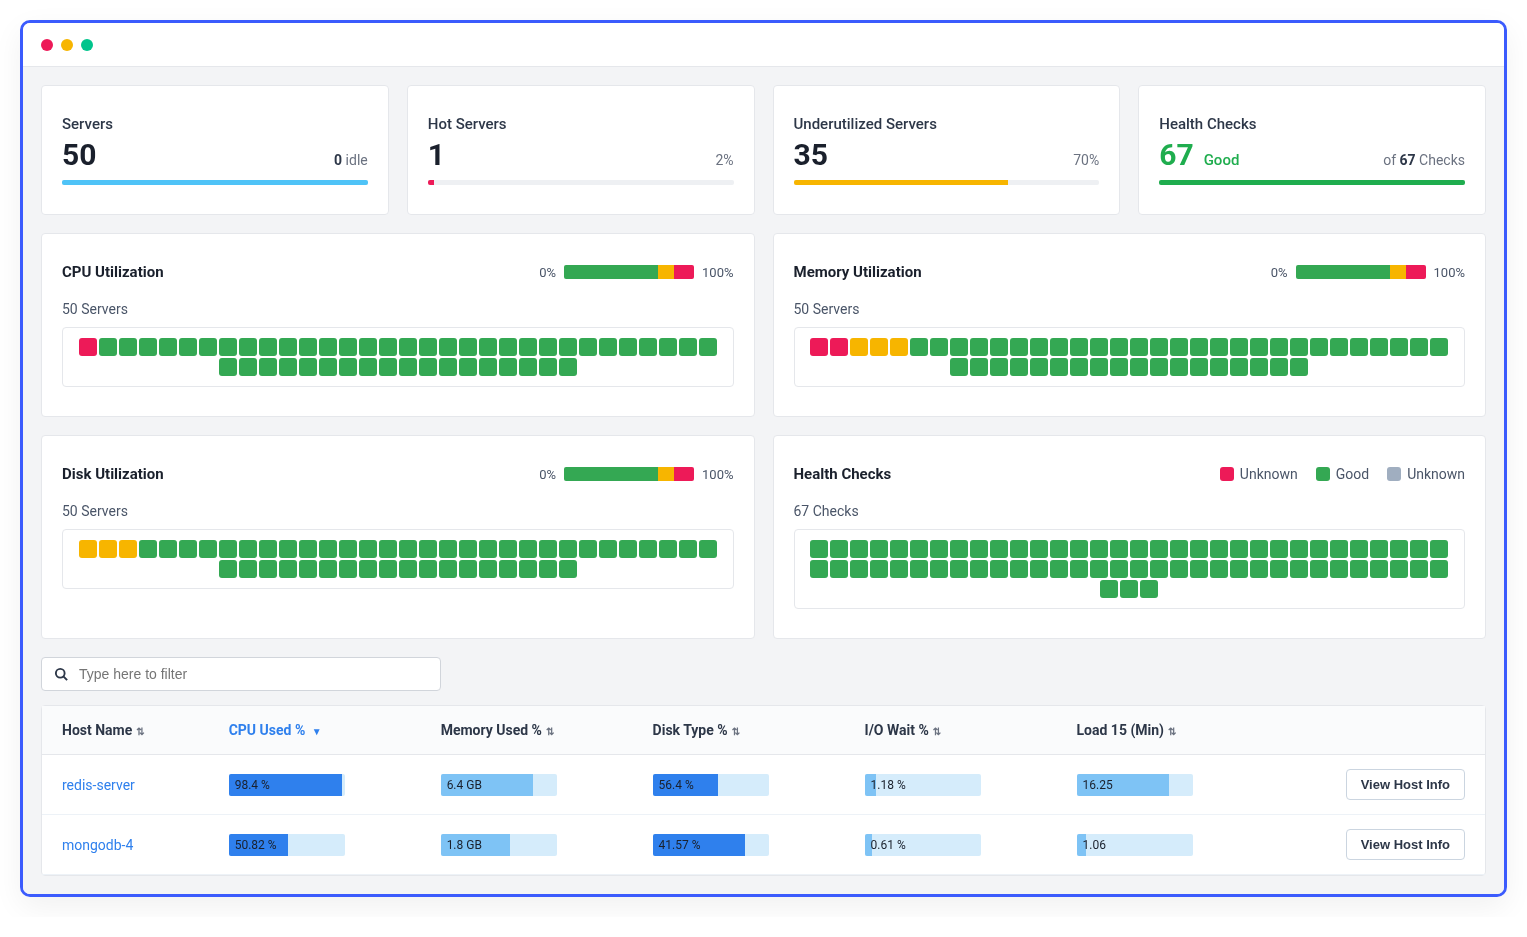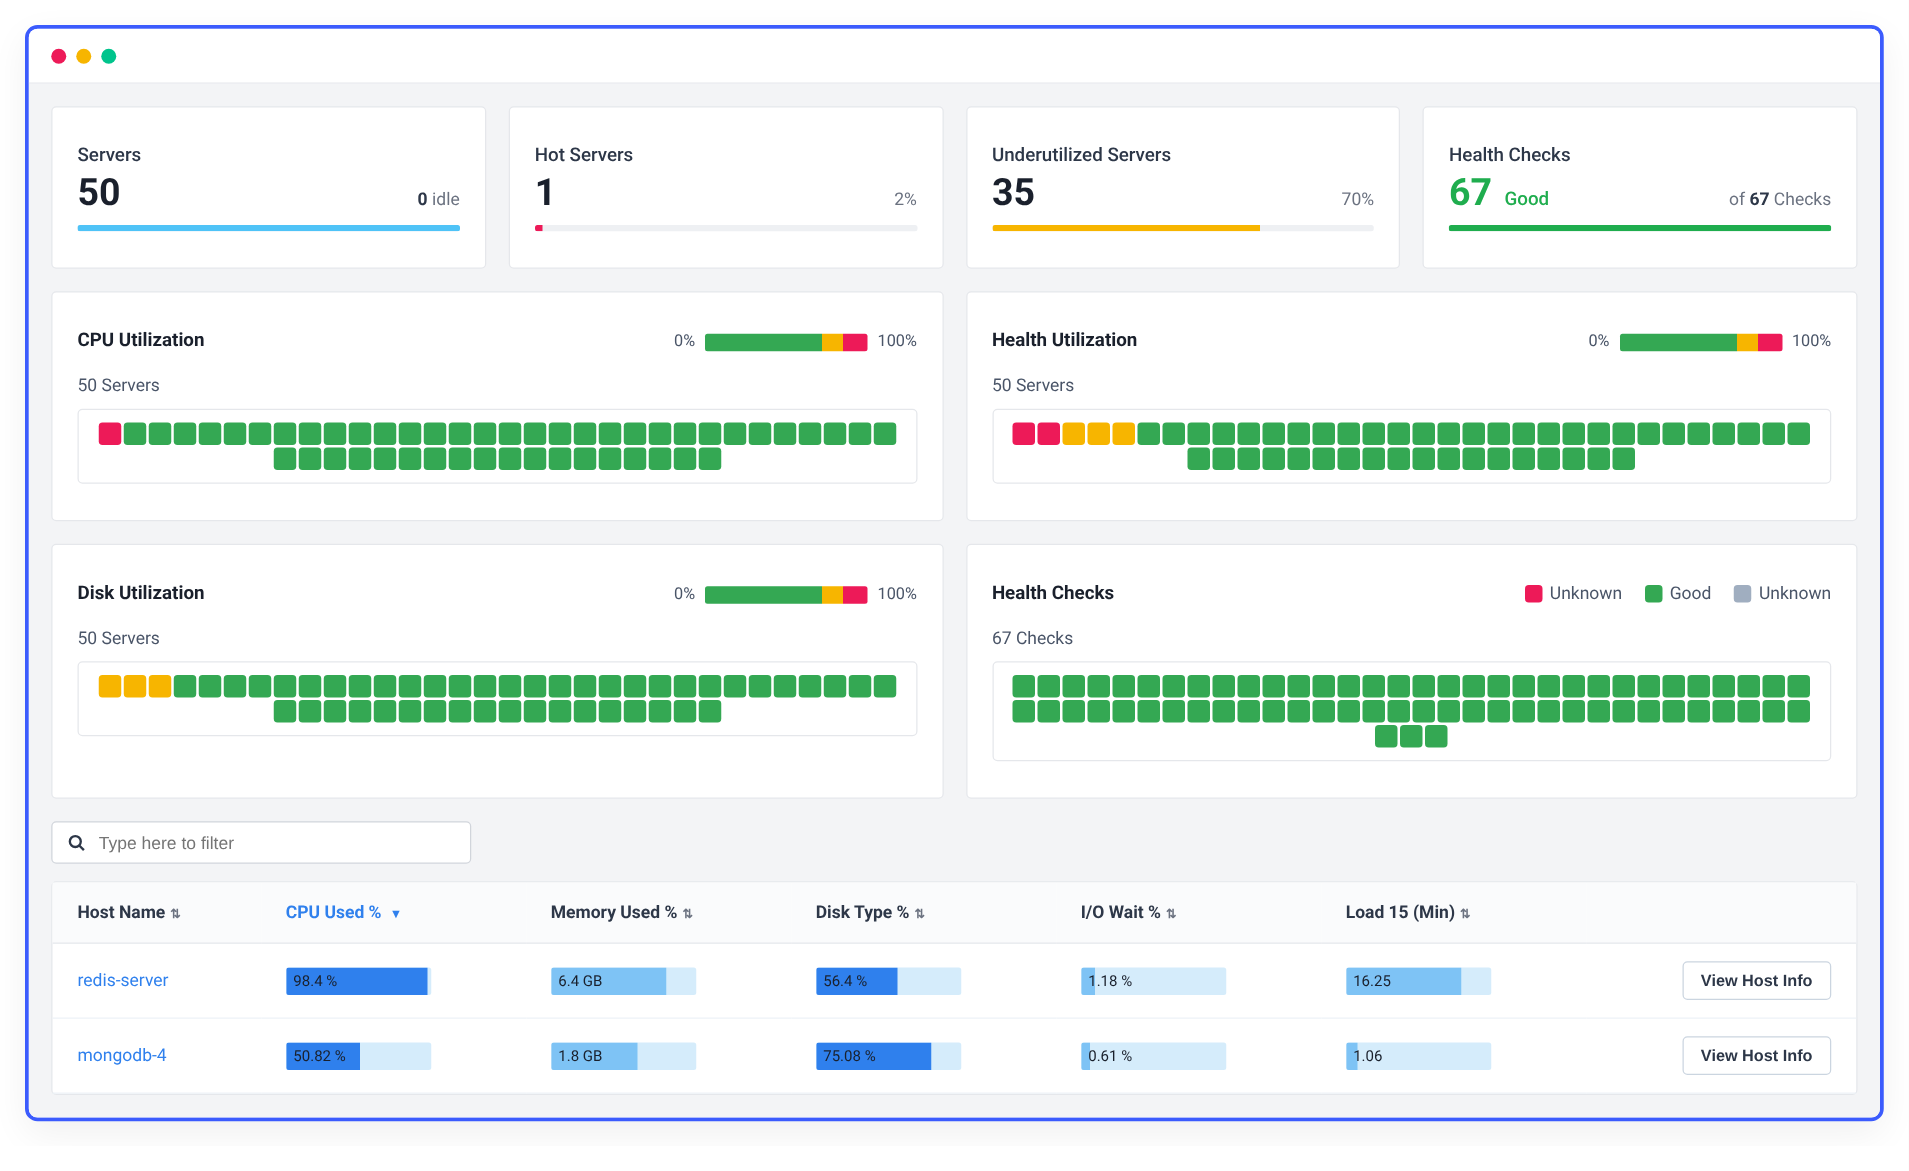--- a/index.html
+++ b/index.html
@@ -46,21 +46,21 @@
   .stat-flex { display:flex; align-items:baseline; justify-content:space-between; }
   .stat-num { font-size:30px; font-weight:700; color:#1a202c; }
   .stat-num.green { color:#1fad4e; }
   .stat-sub { font-size:14px; color:#6b7280; }
   .stat-sub b { color:#2d3748; }
   .stat-good { color:#1fad4e; font-size:15px; font-weight:500; margin-left:6px; }
   .bar-track { height:5px; background:#eef0f3; border-radius:2px; margin-top:8px; position:relative; overflow:hidden; }
   .bar-fill { position:absolute; left:0; top:0; bottom:0; }
 
   
-  .util-title-row { display:flex; align-items:flex-end; justify-content:space-between; margin-bottom:20px;gap:28px; }
+  .util-title-row { display:flex; align-items:center; justify-content:space-between; margin-bottom:20px;gap:28px; }
   .util-title { font-size:15px; font-weight:700; color:#1a202c; }
   .util-gradient-wrap { display:flex; align-items:center; gap:8px; font-size:13px; color:#4a5568; }
   .grad-bar { width:130px; height:14px; border-radius:2px; background: linear-gradient(90deg,#34a853 0%, #34a853 72%, #f7b500 72%, #f7b500 85%, #ed1a58 85%, #ed1a58 100%); }
 
   .legend { display:flex; gap:18px; font-size:14px; color:#4a5568; align-items:center; }
   .legend-item { display:flex; align-items:center; gap:6px; }
   .swatch { width:14px; height:14px; border-radius:3px; display:inline-block; }
   .sw-red { background:#ed1a58; }
   .sw-green { background:#34a853; }
   .sw-gray { background:#a0aec0; }
@@ -68,21 +68,21 @@
   .heat-caption { font-size:14px; color:#4a5568; margin-bottom:10px; }
   .heat-box { border:1px solid #e5e7eb; border-radius:4px; padding:10px; }
   .heat-grid { display:flex; flex-wrap:wrap; justify-content:center; gap:2px; }
   .cell { width:18px; height:18px; border-radius:3px; background:#34a853; }
   .cell.red { background:#ed1a58; }
   .cell.orange { background:#f7b500; }
 
   
   .filter-box {
     background:#fff; border:1px solid #d1d5db; border-radius:4px;
-    display:flex; align-items:center; padding:8px 12px; width:336px; gap:10px;
+    display:flex; align-items:center; padding:8px 12px; width:400px; gap:10px;
   }
   .filter-box input {
     border:none; outline:none; font-size:14px; flex:1; color:#4a5568;
   }
   .search-icon svg { display:block; }
 
   .table-card { padding:0; margin-top:14px; }
   .tbl { width:100%; border-collapse:collapse; }
   .tbl th {
     text-align:left; font-size:14px; font-weight:700; color:#2d3748;
@@ -226,21 +226,21 @@
               <div class="cell"></div>
               <div class="cell"></div>
               <div class="cell"></div>
               <div class="cell"></div>
             </div>
         </div>
       </div>
 
       <div class="card">
         <div class="util-title-row">
-          <div class="util-title">Health Utilization</div>
+          <div class="util-title">Memory Utilization</div>
           <div class="util-gradient-wrap">
             <span>0%</span>
             <div class="grad-bar"></div>
             <span>100%</span>
           </div>
         </div>
         <div class="heat-caption">50 Servers</div>
         <div class="heat-box">
           <div class="heat-grid" id="grid-mem">
               <div class="cell red"></div>
@@ -528,21 +528,21 @@
               </td>
               <td>
                 <div class="prog">
                   <div class="prog-fill light" style="width:60%"></div>
                   <div class="prog-label">1.8 GB</div>
                 </div>
               </td>
               <td>
                 <div class="prog">
                   <div class="prog-fill" style="width:80%"></div>
-                  <div class="prog-label">75.08 %</div>
+                  <div class="prog-label">41.57 %</div>
                 </div>
               </td>
               <td>
                 <div class="prog">
                   <div class="prog-fill light" style="width:6%"></div>
                   <div class="prog-label">0.61 %</div>
                 </div>
               </td>
               <td>
                 <div class="prog">

